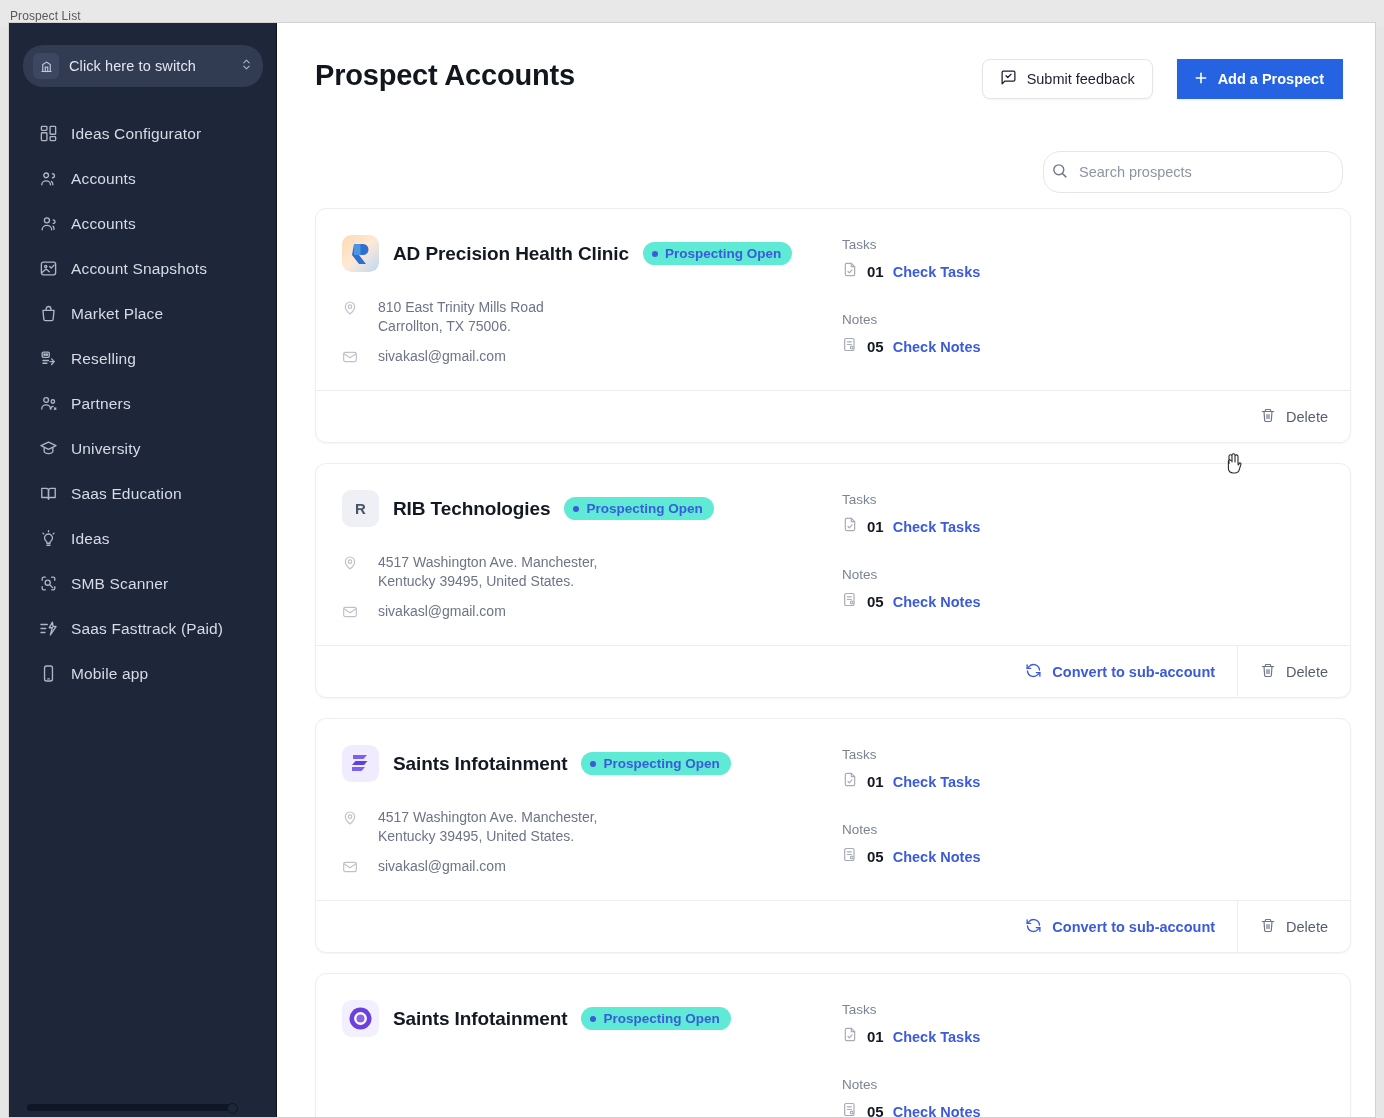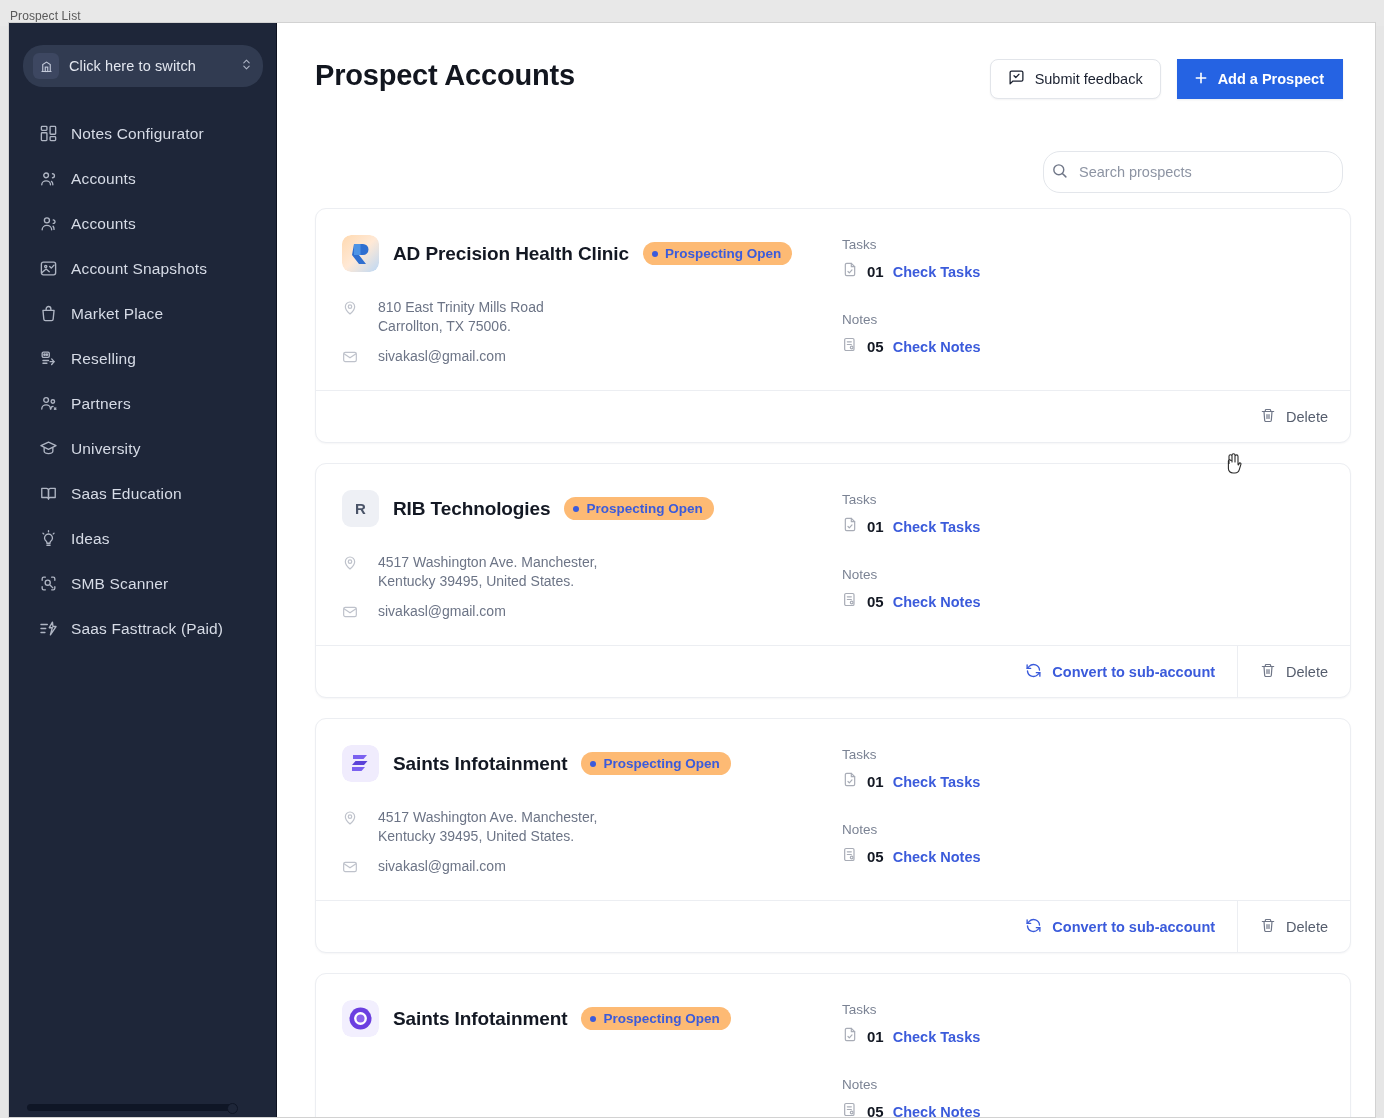--- a/index.html
+++ b/index.html
@@ -90,21 +90,21 @@
     overflow: hidden;
   }
 
   #page-title {
     position: absolute; left: 38px; top: 36px;
     font-size: 29px; font-weight: 700; color: #12161f; letter-spacing: -.2px;
   }
 
   #header-actions {
     position: absolute; right: 34px; top: 36px;
-    display: flex; align-items: center; gap: 16px;
+    display: flex; align-items: center; gap: 24px;
   }
   #btn-feedback {
     display: flex; align-items: center; gap: 10px;
     height: 40px; padding: 0 17px;
     background: #ffffff; border: 1px solid #e2e5ea; border-radius: 8px;
     font-size: 14.5px; color: #1b2130; cursor: pointer;
     box-shadow: 0 1px 2px rgba(16,24,40,.05);
   }
   #btn-add {
     display: flex; align-items: center; gap: 9px;
@@ -149,21 +149,21 @@
   .logo {
     width: 37px; height: 37px; border-radius: 9px;
     flex: 0 0 auto; display: flex; align-items: center; justify-content: center;
     font-size: 15px; font-weight: 600; color: #4a5468;
     overflow: hidden;
   }
   .logo.initial { background: #eef0f5; }
   .co-name { font-size: 19px; font-weight: 700; color: #131823; letter-spacing: -.1px; white-space: nowrap; }
   .badge {
     display: inline-flex; align-items: center; gap: 7px;
-    background: #fdba74; border-radius: 13px;
+    background: #5eead4; border-radius: 13px;
     padding: 4px 11px 4px 9px;
     font-size: 13.5px; font-weight: 600; color: #3b5bdb; white-space: nowrap;
   }
   .badge .dot { width: 6px; height: 6px; border-radius: 50%; background: #3b5bdb; display: block; }
 
   .meta { margin-top: 26px; }
   .meta-row { display: flex; gap: 20px; margin-bottom: 11px; }
   .meta-row .mi { flex: 0 0 auto; margin-top: 2px; opacity: .55; }
   .meta-row .mt { font-size: 14px; color: #6c7486; line-height: 19px; }
 
@@ -220,21 +220,21 @@
     <div id="nav">
         <div class="nav-item">
           <span class="ni">
        <svg viewBox="0 0 24 24" width="19" height="19" fill="none" stroke="#cfd5e2" stroke-width="1.7" stroke-linecap="round" stroke-linejoin="round">
               <rect x="3" y="3" width="7" height="5" rx="1"></rect>
               <rect x="3" y="11" width="7" height="10" rx="1"></rect>
               <rect x="14" y="3" width="7" height="10" rx="1"></rect>
               <rect x="14" y="16" width="7" height="5" rx="1"></rect>
             </svg>
      </span>
-     <span class="nl">Notes Configurator</span>
+     <span class="nl">Ideas Configurator</span>
         </div>
         <div class="nav-item">
           <span class="ni">
        <svg viewBox="0 0 24 24" width="19" height="19" fill="none" stroke="#cfd5e2" stroke-width="1.7" stroke-linecap="round" stroke-linejoin="round">
               <circle cx="9" cy="8" r="3"></circle>
               <path d="M3.5 20c0-3 2.5-5 5.5-5s5.5 2 5.5 5"></path>
               <path d="M17 11a2.5 2.5 0 1 0 0-5"></path>
               <path d="M17.5 20c0-2 -.7-3.4-1.8-4.4"></path>
             </svg>
      </span>
@@ -339,20 +339,29 @@
      <span class="nl">SMB Scanner</span>
         </div>
         <div class="nav-item">
           <span class="ni">
        <svg viewBox="0 0 24 24" width="19" height="19" fill="none" stroke="#cfd5e2" stroke-width="1.7" stroke-linecap="round" stroke-linejoin="round">
               <path d="M2.5 7h8M2.5 12h6M2.5 17h5"></path>
               <path d="M17 4l-4 7h3.8l-2.4 9 7.1-10.5H17.6z"></path>
             </svg>
      </span>
      <span class="nl">Saas Fasttrack (Paid)</span>
+        </div>
+        <div class="nav-item">
+          <span class="ni">
+       <svg viewBox="0 0 24 24" width="19" height="19" fill="none" stroke="#cfd5e2" stroke-width="1.7" stroke-linecap="round" stroke-linejoin="round">
+              <rect x="7" y="2.5" width="10" height="19" rx="2.4"></rect>
+              <path d="M11 18.8h2"></path>
+            </svg>
+     </span>
+     <span class="nl">Mobile app</span>
         </div>
       </div>
 
     <div id="hscroll"></div>
   </nav>
 
   <main id="main">
 
     <h1 id="page-title">Prospect Accounts</h1>
 

